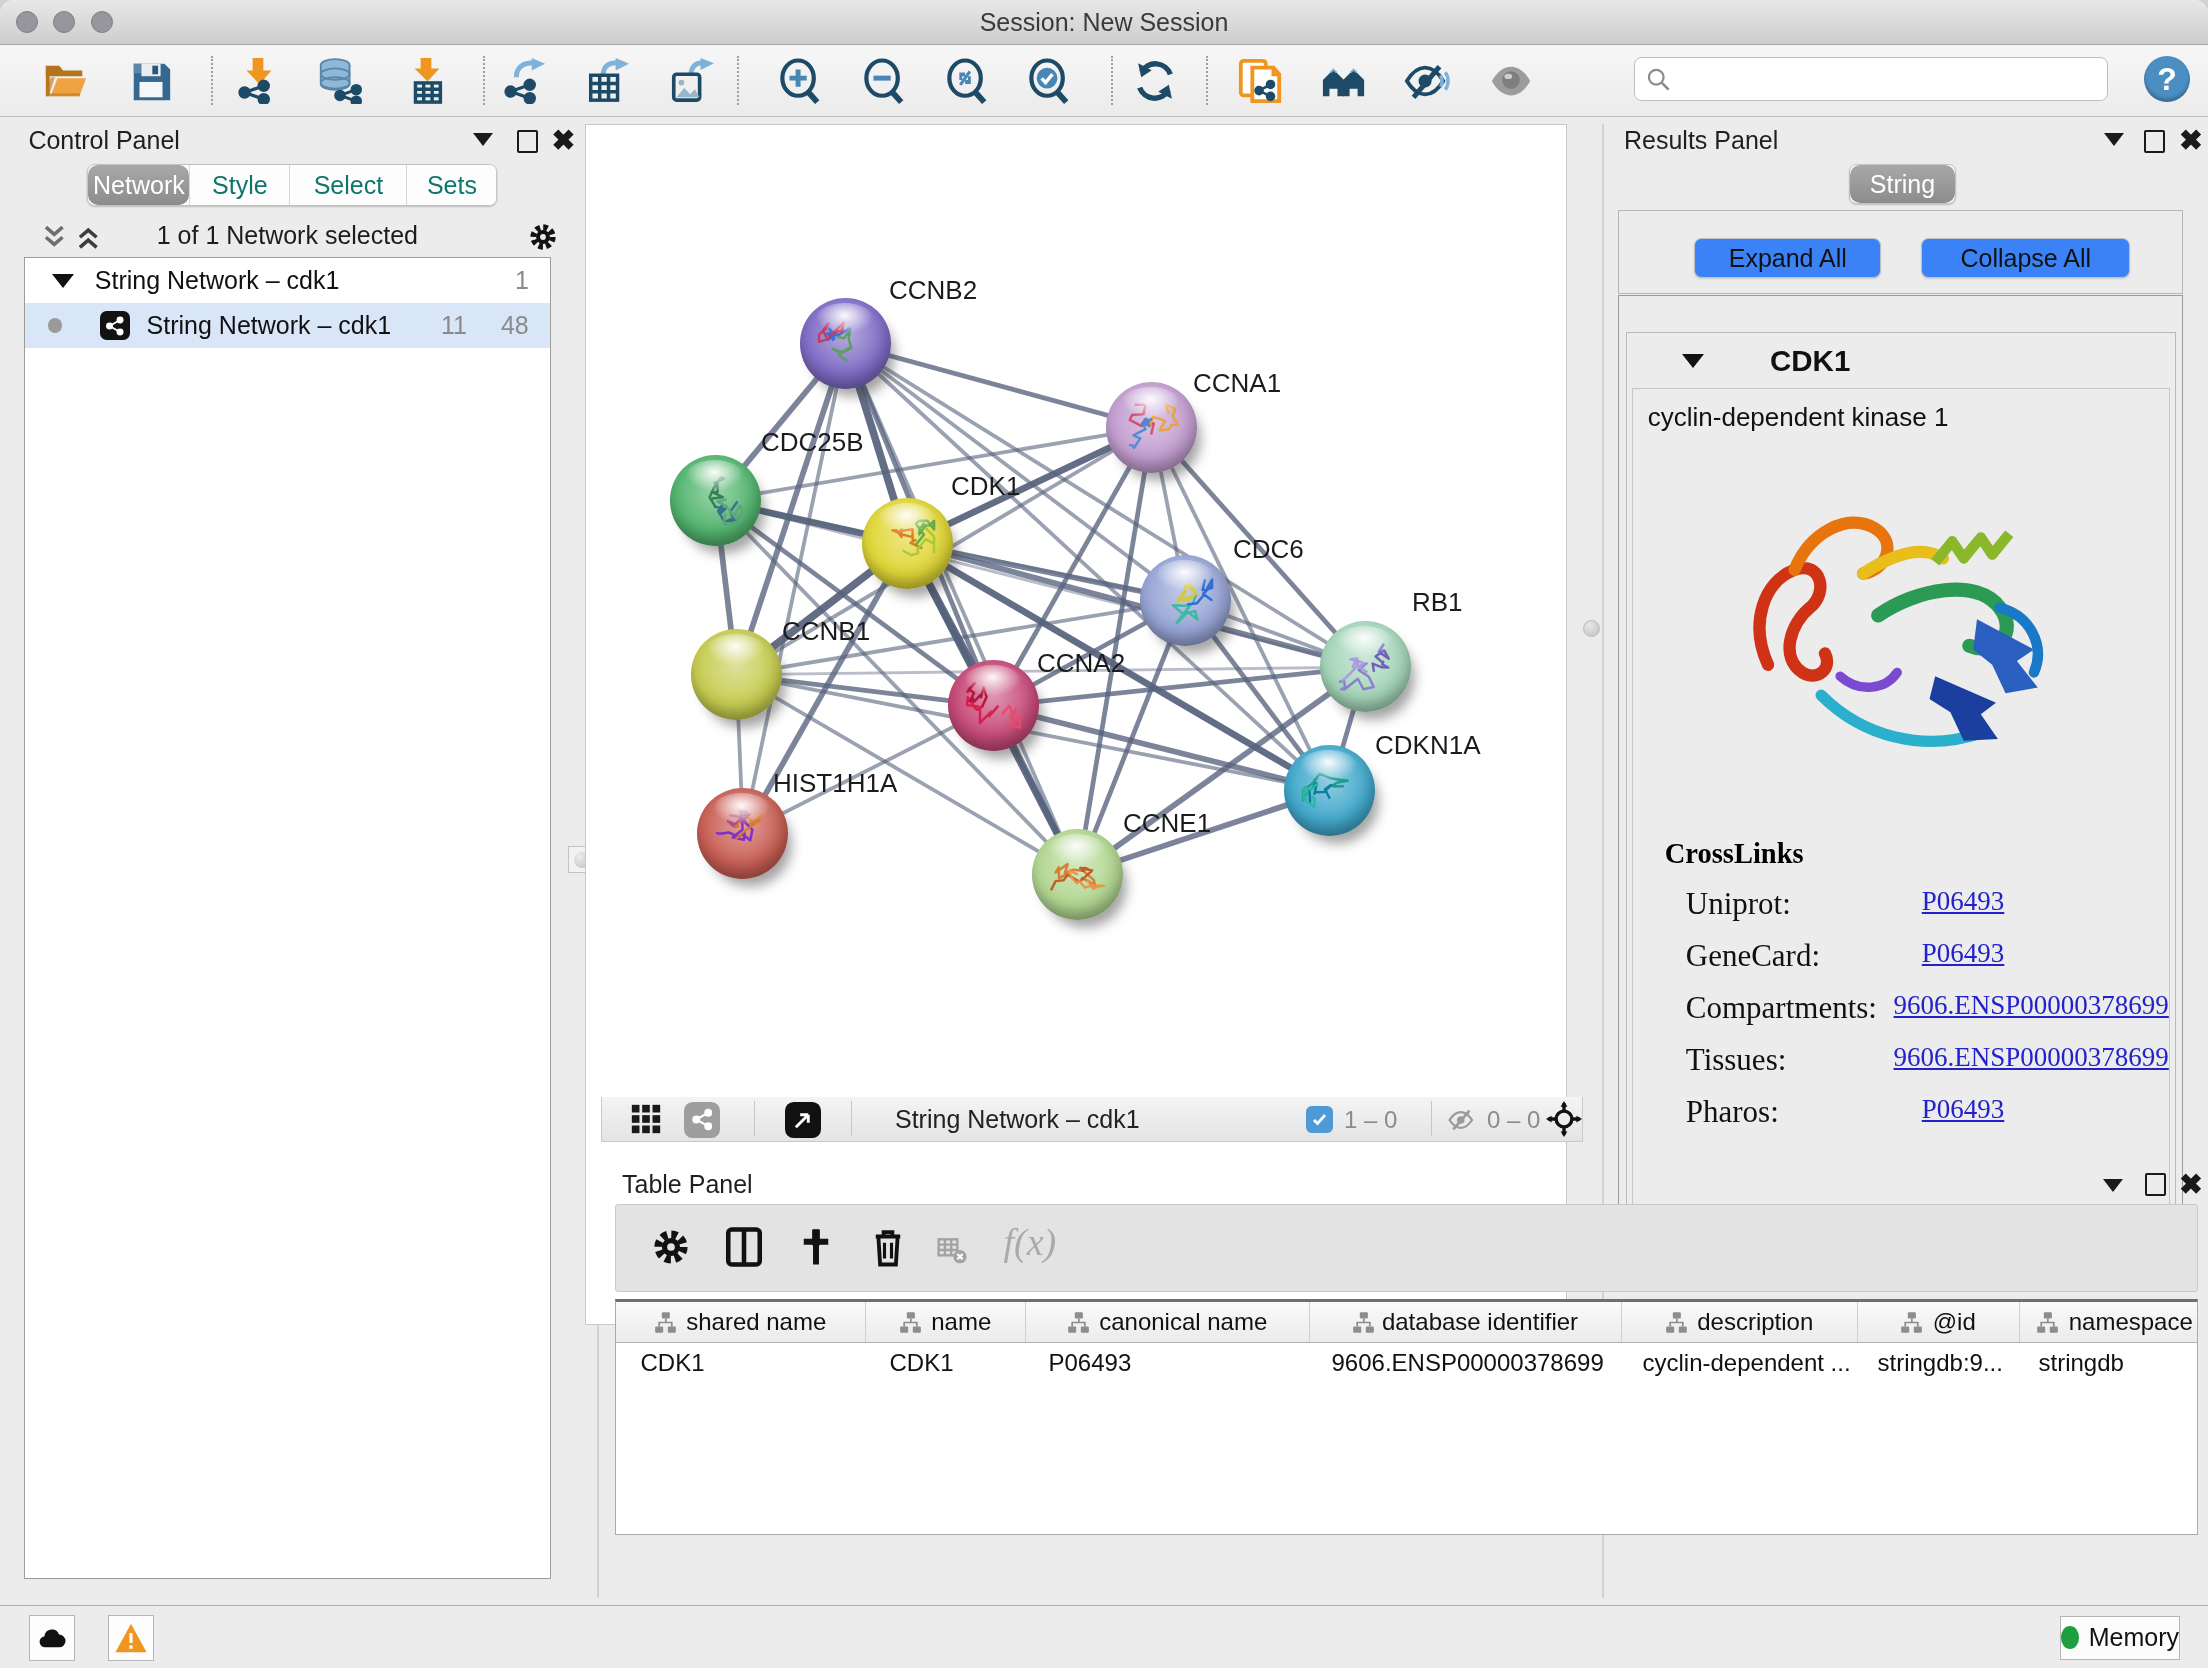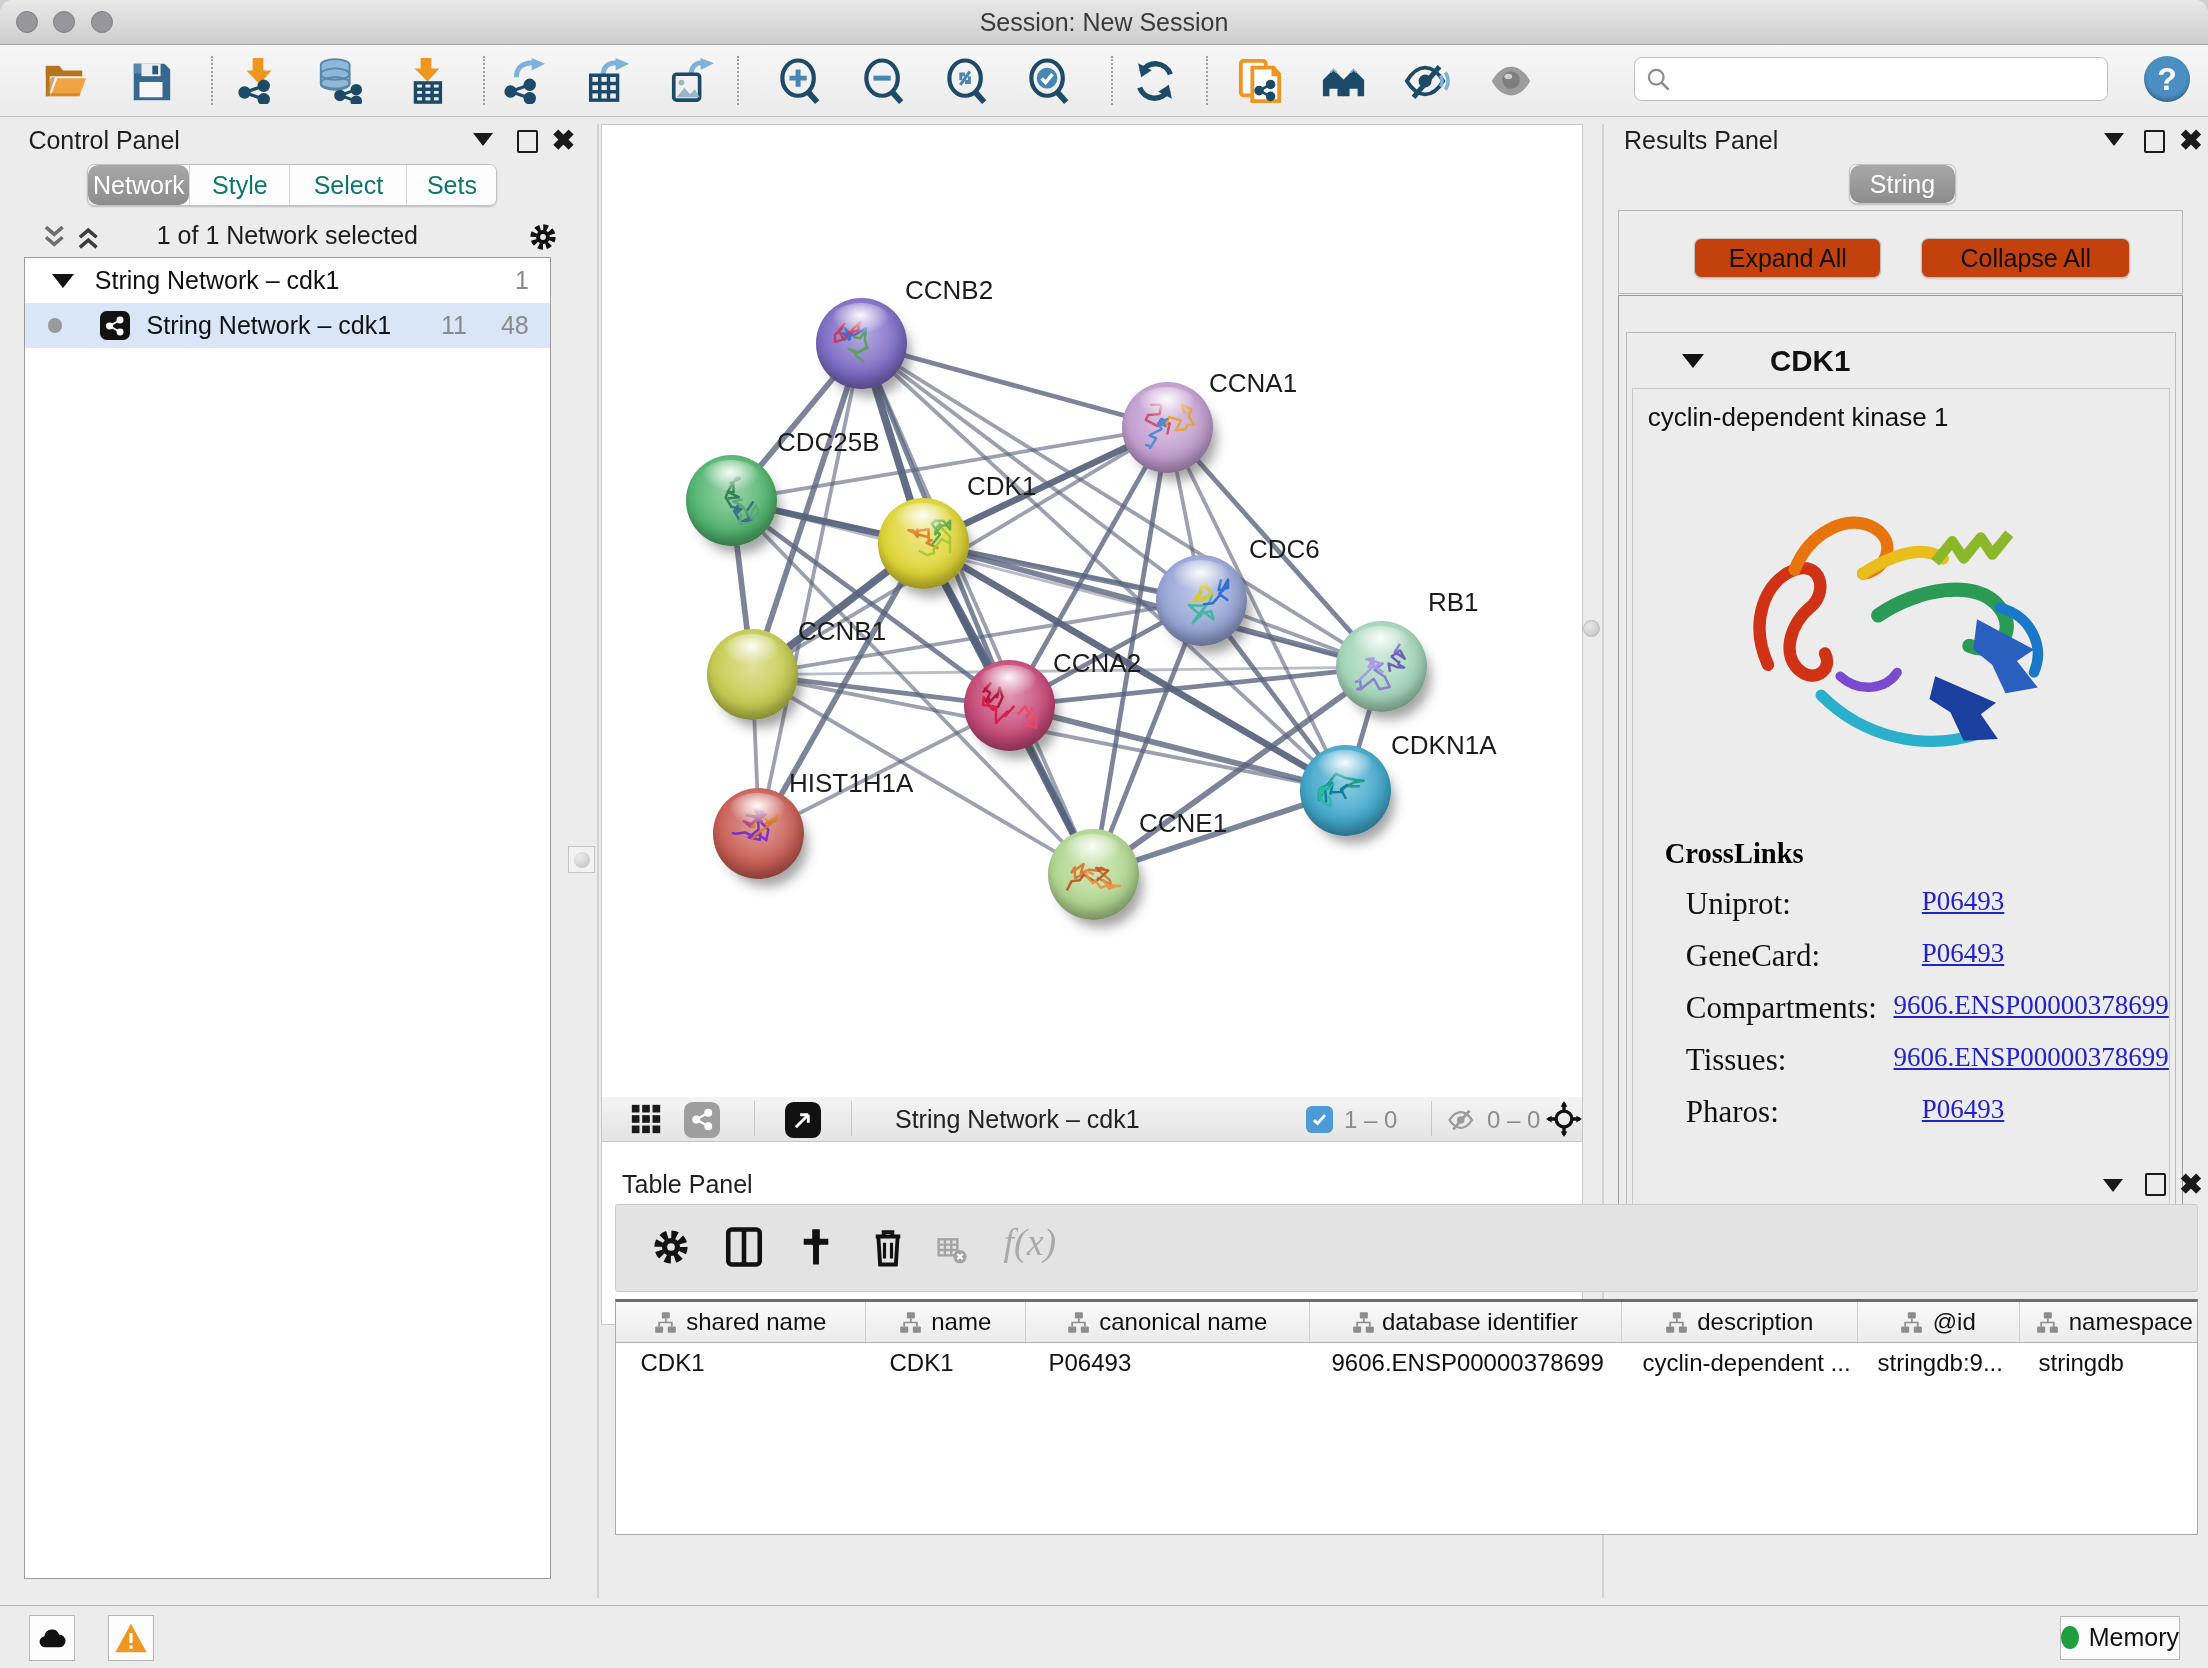--- a/index.html
+++ b/index.html
@@ -45,39 +45,39 @@
   .share-badge{width:29.5px;height:29.5px;border-radius:6.7px;background:#121212;display:flex;align-items:center;justify-content:center;}
   .share-badge svg{width:22px;height:22px;}
 
   
   .vline{position:absolute;width:1.9px;background:#d2d2d2;}
   .split-handle{position:absolute;width:25px;height:25px;background:#f2f2f2;border:1px solid #c4c4c4;display:flex;align-items:center;justify-content:center;}
   .split-handle .knob{width:16px;height:16px;border-radius:50%;background:radial-gradient(circle at 35% 30%,#ececec,#bfbfbf);}
   .split-dot{position:absolute;width:15px;height:15px;border-radius:50%;background:radial-gradient(circle at 35% 30%,#e8e8e8,#c0c0c0);border:1px solid #bbb;}
 
   
-  #network-view{position:absolute;left:601px;top:124px;width:982px;height:1201px;background:#fff;border:1px solid #c9c9c9;box-sizing:border-box;}
+  #network-view{position:absolute;left:585px;top:124px;width:982px;height:1201px;background:#fff;border:1px solid #c9c9c9;box-sizing:border-box;}
   #graph{position:absolute;left:0;top:0;width:100%;height:100%;}
   #edges-svg{position:absolute;left:0;top:0;}
   .gnode{position:absolute;width:91px;height:91px;border-radius:50%;}
   .gnode .gloss{position:absolute;left:18%;top:6%;width:62%;height:34%;border-radius:50%;background:radial-gradient(ellipse at 50% 40%,rgba(255,255,255,.95),rgba(255,255,255,0) 72%);}
   .gnode svg{position:absolute;left:0;top:0;width:91px;height:91px;}
   .glabel{position:absolute;font-size:26px;color:#1b1b1b;white-space:nowrap;}
 
   #net-toolbar{position:absolute;left:601px;top:1097px;width:982px;height:45px;background:linear-gradient(#f4f4f4,#e4e4e4);border:1px solid #c9c9c9;border-top:none;box-sizing:border-box;}
   .ntb-sep{position:absolute;top:3.8px;height:35px;width:0;border-left:1px solid #c6c6c6;}
   .ntb-txt{position:absolute;font-size:25px;color:#222;top:7.6px;}
   .ntb-count{position:absolute;font-size:24px;color:#8b8b8b;top:8.6px;}
   .ntb-ic{position:absolute;top:4.8px;}
 
   
   #results-panel{position:absolute;left:1605px;top:124px;width:603px;height:1474px;}
   #rp-tab{position:absolute;left:244px;top:40px;height:38px;}
   #rp-box1{position:absolute;left:13.3px;top:86px;width:563px;height:82px;border:1.9px solid #b6b6b6;background:#ececec;}
-  .rp-btn{position:absolute;top:27px;height:38px;background:#c2410c;border:1px solid #c2c2c2;border-radius:7.6px;font-size:25px;color:#111;display:flex;align-items:center;justify-content:center;box-shadow:0 1px 1.9px rgba(0,0,0,.15);}
+  .rp-btn{position:absolute;top:27px;height:38px;background:#3b82f6;border:1px solid #c2c2c2;border-radius:7.6px;font-size:25px;color:#111;display:flex;align-items:center;justify-content:center;box-shadow:0 1px 1.9px rgba(0,0,0,.15);}
   #rp-box2{position:absolute;left:13.3px;top:171px;width:563px;height:966px;border:1.9px solid #9a9a9a;background:#ececec;overflow:hidden;}
   #rp-entry{position:absolute;left:6.7px;top:36px;right:6.7px;bottom:13.3px;border:1px solid #b9b9b9;}
   #rp-entry-header{position:relative;height:55px;}
   #rp-entry-header .tri-down{position:absolute;left:55px;top:21px;}
   #rp-entry-name{position:absolute;left:143px;top:11.4px;font-size:29.5px;font-weight:bold;color:#111;}
   #rp-entry-body{position:absolute;left:4.8px;top:55px;right:4.8px;bottom:4.8px;border:1px solid #c6c6c6;}
   #rp-desc{margin:13.3px 0 0 15px;font-size:26px;color:#111;}
   #rp-protein{display:block;margin:19px auto 0 auto;}
   #rp-xl{margin:25px 0 0 32px;font-family:"Liberation Serif",serif;}
   #rp-xl-title{font-size:28.5px;font-weight:bold;color:#000;}

